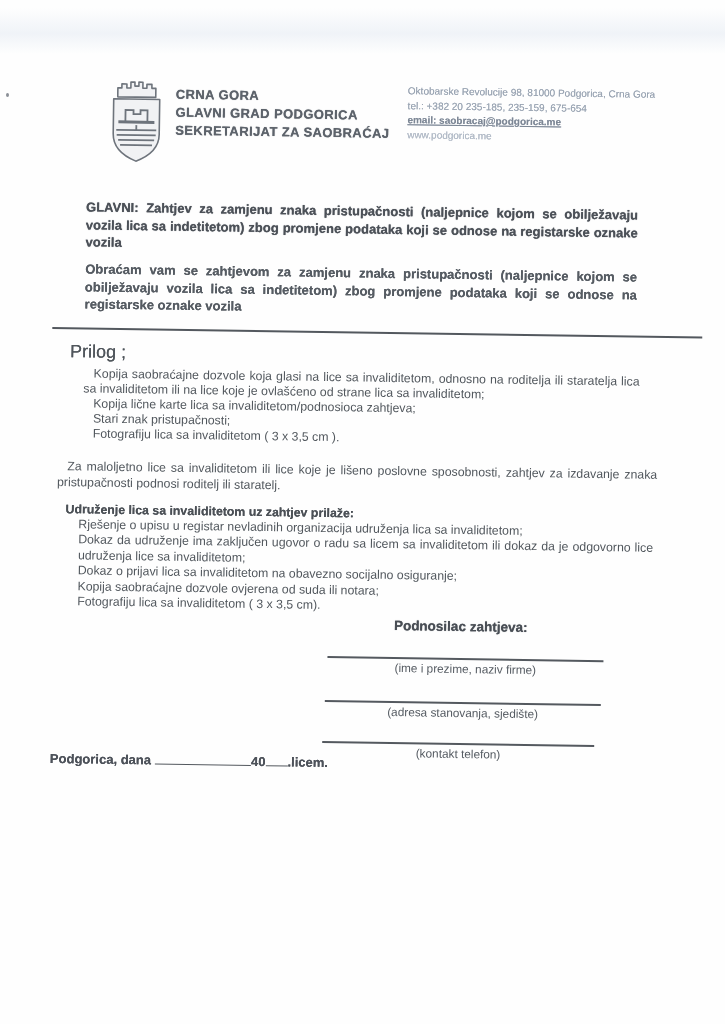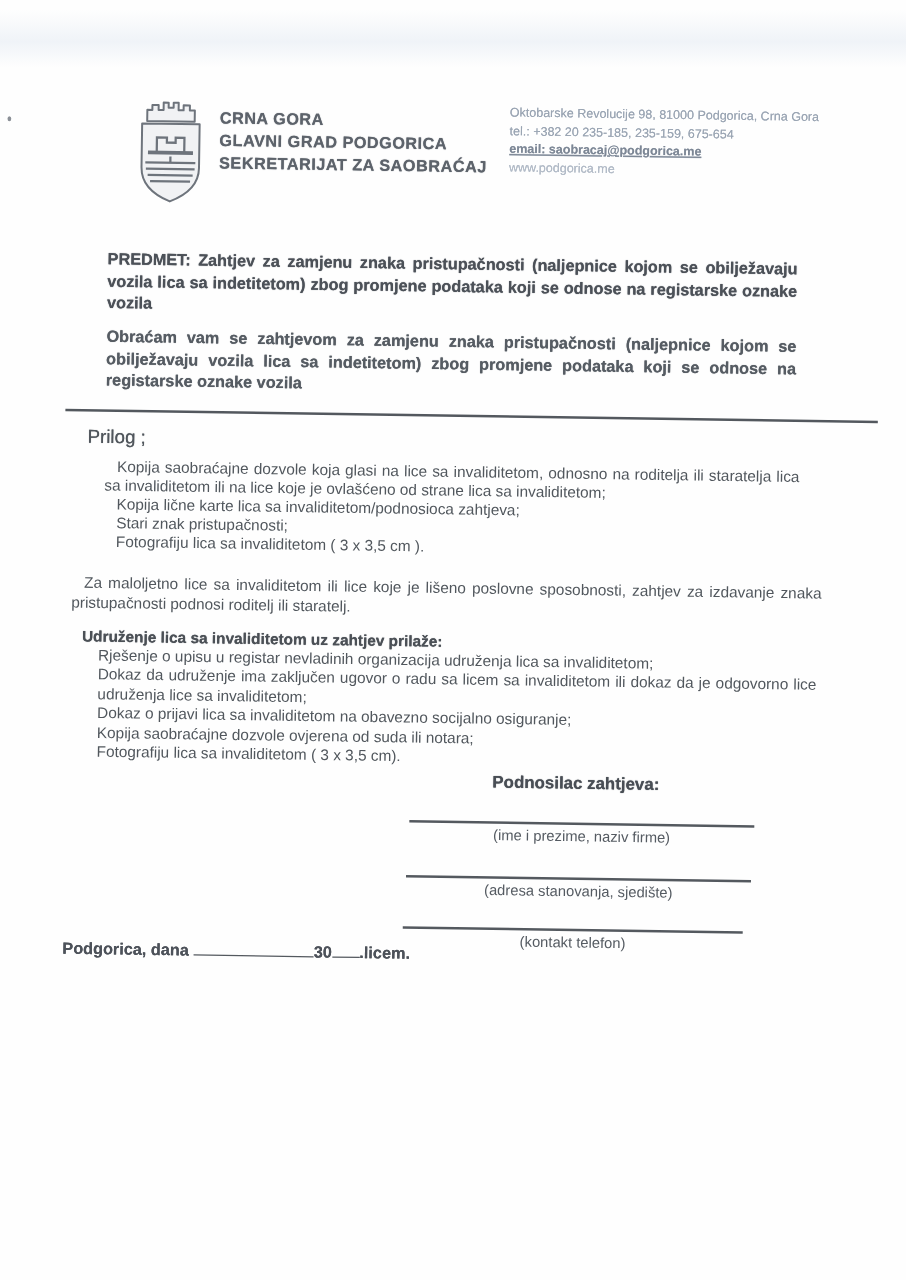--- a/index.html
+++ b/index.html
@@ -28,21 +28,21 @@
   .contact .web{color:#b3bcc8;}
 
   
   .subject{position:absolute;left:88px;top:198px;width:552px;margin:0;
            font-size:13px;line-height:17.5px;font-weight:700;text-align:justify;
            color:#4c5158;text-shadow:0 0 0.7px #4c5158;}
   .intro{position:absolute;left:88px;top:260px;width:552px;margin:0;
          font-size:13px;line-height:17.5px;font-weight:600;text-align:justify;
          color:#565c63;text-shadow:0 0 0.55px #565c63;}
   .rule{position:absolute;left:56px;top:327px;width:650px;border-top:2.5px solid #53585e;}
-  .prilog{position:absolute;left:74px;top:341px;font-size:15px;font-weight:500;color:#50565c;}
+  .prilog{position:absolute;left:74px;top:341px;font-size:18px;font-weight:500;color:#50565c;}
 
   .list1{position:absolute;left:88px;top:366px;width:556px;font-size:12.3px;line-height:15px;
          text-align:justify;color:#51575d;}
   .list1 .li{text-indent:10px;}
   .note{position:absolute;left:63px;top:458px;width:600px;margin:0;font-size:12.3px;line-height:16px;
         text-align:justify;text-indent:10px;color:#51575d;}
   .assoc-h{position:absolute;left:72px;top:502px;font-size:12.3px;font-weight:700;color:#4b5056;
            text-shadow:0 0 0.6px #4b5056;}
   .list2{position:absolute;left:85px;top:517px;width:575px;font-size:12.3px;line-height:15.4px;
          text-align:justify;color:#51575d;}
@@ -93,21 +93,21 @@
       <div>SEKRETARIJAT ZA SAOBRAĆAJ</div>
     </div>
 
     <div class="contact">
       <div>Oktobarske Revolucije 98, 81000 Podgorica, Crna Gora</div>
       <div>tel.: +382 20 235-185, 235-159, 675-654</div>
       <div class="email">email: saobracaj@podgorica.me</div>
       <div class="web">www.podgorica.me</div>
     </div>
 
-    <p class="subject fuzz"><span>PREDMET:</span> <span>Zahtjev za zamjenu znaka pristupačnosti (naljepnice kojom se obilježavaju vozila lica sa indetitetom) zbog promjene podataka koji se odnose na registarske oznake vozila</span></p>
+    <p class="subject fuzz"><span>GLAVNI:</span> <span>Zahtjev za zamjenu znaka pristupačnosti (naljepnice kojom se obilježavaju vozila lica sa indetitetom) zbog promjene podataka koji se odnose na registarske oznake vozila</span></p>
 
     <p class="intro">Obraćam vam se zahtjevom za zamjenu znaka pristupačnosti (naljepnice kojom se obilježavaju vozila lica sa indetitetom) zbog promjene podataka koji se odnose na registarske oznake vozila</p>
 
     <div class="rule"></div>
 
     <div class="prilog fuzz">Prilog ;</div>
 
     <div class="list1">
       <div class="li">Kopija saobraćajne dozvole koja glasi na lice sa invaliditetom, odnosno na roditelja ili staratelja lica sa invaliditetom ili na lice koje je ovlašćeno od strane lica sa invaliditetom;</div>
       <div class="li">Kopija lične karte lica sa invaliditetom/podnosioca zahtjeva;</div>
@@ -133,17 +133,17 @@
       <div class="lab">(ime i prezime, naziv firme)</div>
     </div>
     <div class="sigline sl2">
       <div class="lab">(adresa stanovanja, sjedište)</div>
     </div>
     <div class="sigline sl3">
       <div class="lab">(kontakt telefon)</div>
     </div>
 
     <div class="date">
-      <span>Podgorica, dana</span><span class="blank b1"></span><span>30</span><span class="blank b2"></span><span>.licem.</span>
+      <span>Podgorica, dana</span><span class="blank b1"></span><span>40</span><span class="blank b2"></span><span>.licem.</span>
     </div>
 
   </div>
 </div>
 
 </body></html>

